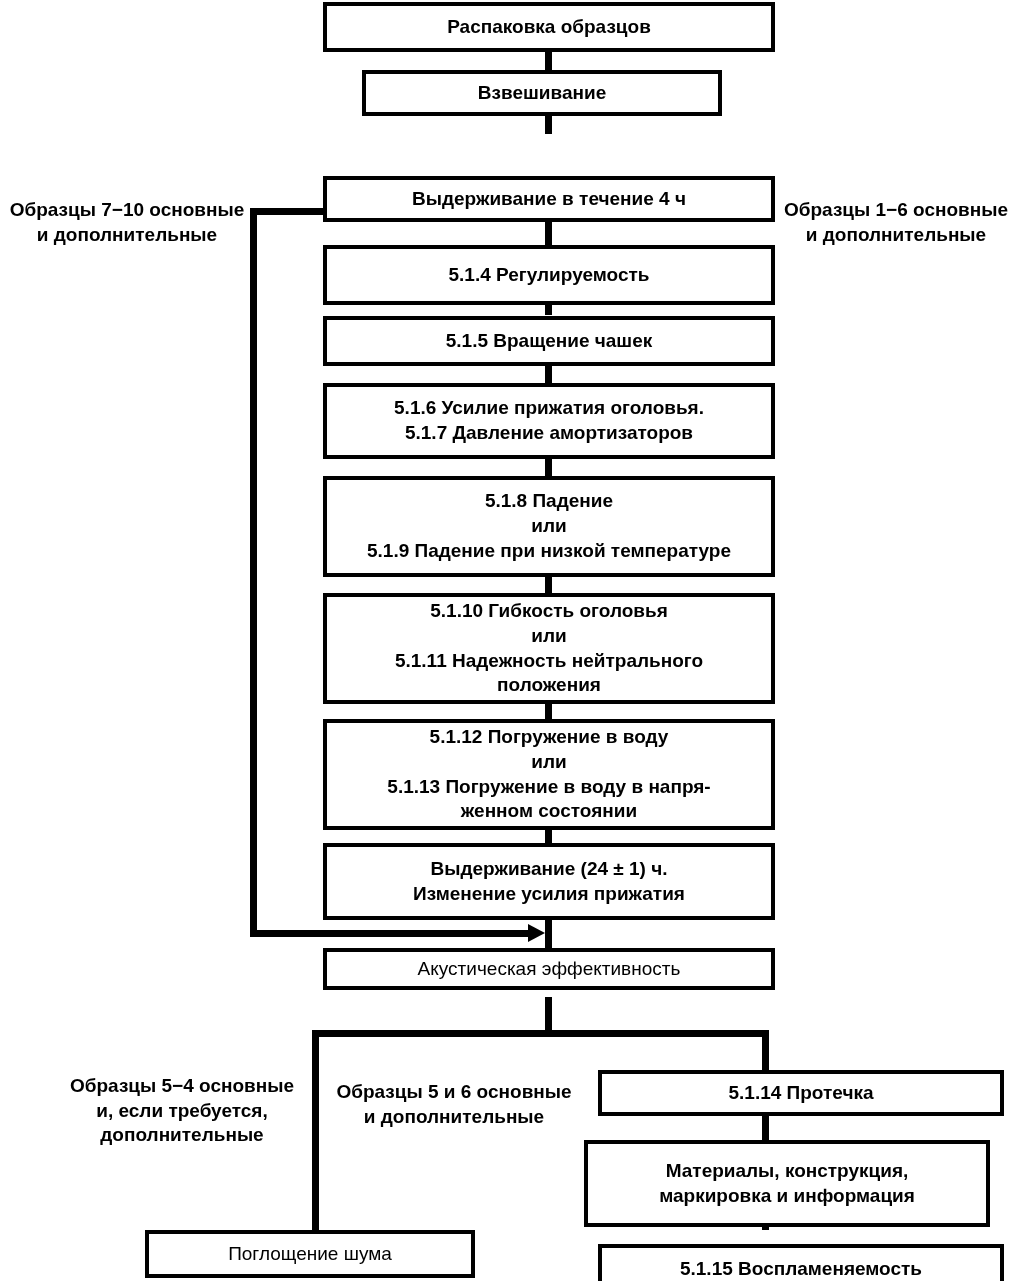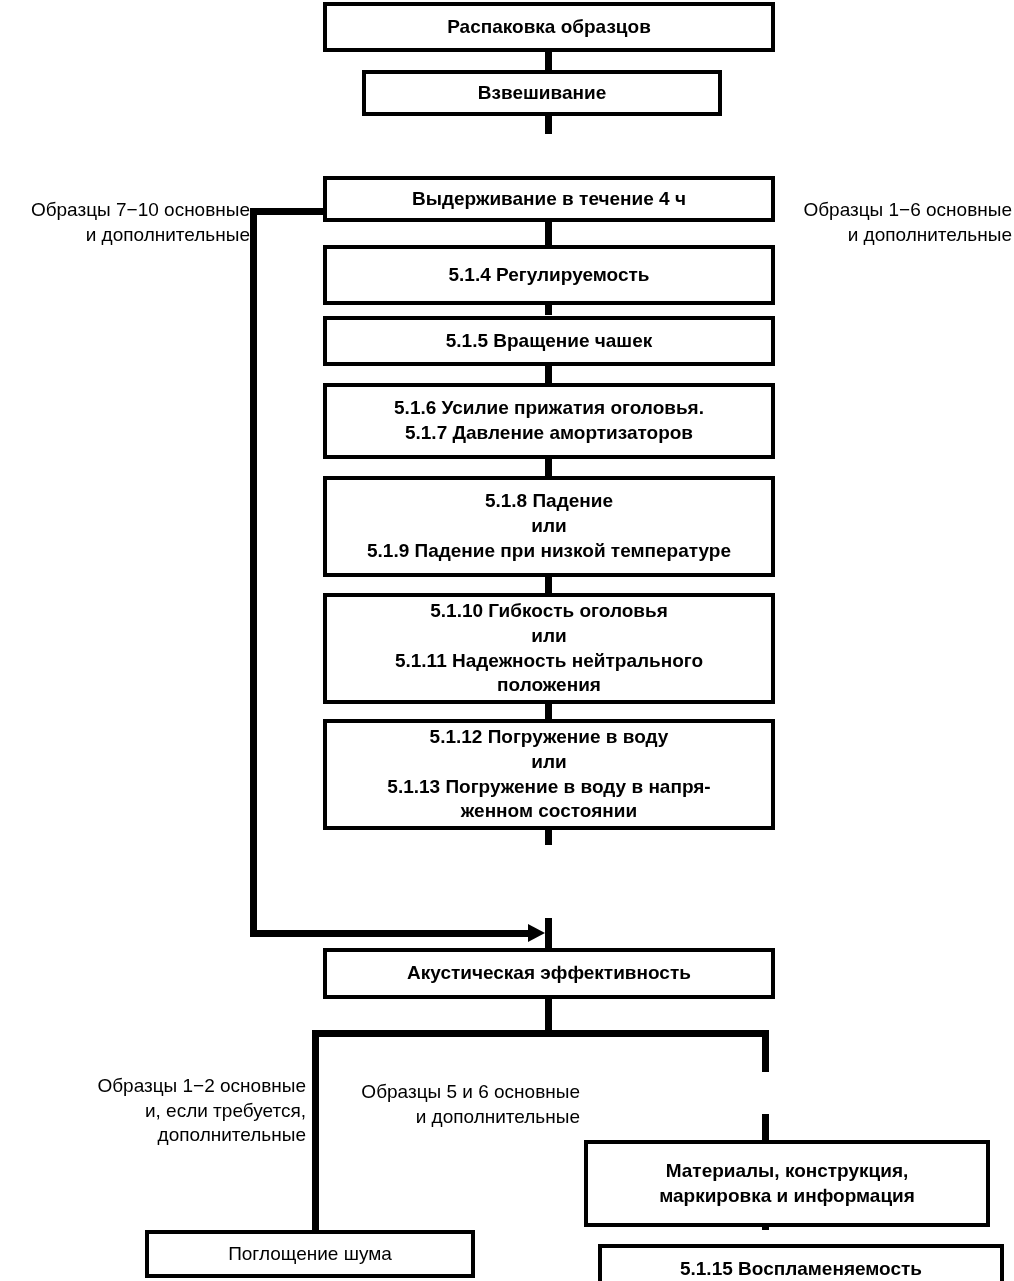--- a/index.html
+++ b/index.html
@@ -38,22 +38,22 @@
   .line {
     position: absolute;
     background: #000000;
     z-index: 1;
   }
   .label {
     position: absolute;
     color: #000000;
     font-size: 19px;
     line-height: 1.30;
-    font-weight: 400;
-    text-align: right;
+    font-weight: 700;
+    text-align: center;
     white-space: pre-line;
     z-index: 2;
   }
   .arrow-head {
     position: absolute;
     width: 0;
     height: 0;
     border-top: 9px solid transparent;
     border-bottom: 9px solid transparent;
     border-left: 17px solid #000000;
@@ -109,37 +109,40 @@
   <div class="box bold" style="left:323px; top:593px; width:452px; height:111px;">5.1.10 Гибкость оголовья
 или
 5.1.11 Надежность нейтрального
 положения</div>
 
   <div class="box bold" style="left:323px; top:719px; width:452px; height:111px;">5.1.12 Погружение в воду
 или
 5.1.13 Погружение в воду в напря-
 женном состоянии</div>
 
+  <div class="box bold" style="left:323px; top:843px; width:452px; height:77px;">Выдерживание (24 ± 1) ч.
+Изменение усилия прижатия</div>
 
-  <div class="box" style="left:323px; top:948px; width:452px; height:51px;font-weight:bold;">Акустическая эффективность</div>
+  <div class="box" style="left:323px; top:948px; width:452px; height:42px;">Акустическая эффективность</div>
 
+  <div class="box bold" style="left:598px; top:1070px; width:406px; height:46px;">5.1.14 Протечка</div>
 
   <div class="box bold" style="left:584px; top:1140px; width:406px; height:87px;">Материалы, конструкция,
 маркировка и информация</div>
 
   <div class="box bold" style="left:598px; top:1244px; width:406px; height:50px;">5.1.15 Воспламеняемость</div>
 
   <div class="box" style="left:145px; top:1230px; width:330px; height:48px;">Поглощение шума</div>
 
   <div class="label" style="left:4px; top:198px; width:246px;">Образцы 7−10 основные
 и дополнительные</div>
 
   <div class="label" style="left:780px; top:198px; width:232px;">Образцы 1−6 основные
 и дополнительные</div>
 
-  <div class="label" style="left:58px; top:1074px; width:248px;">Образцы 1−2 основные
+  <div class="label" style="left:58px; top:1074px; width:248px;">Образцы 5−4 основные
 и, если требуется,
 дополнительные</div>
 
   <div class="label" style="left:328px; top:1080px; width:252px;">Образцы 5 и 6 основные
 и дополнительные</div>
 
 </div>
 
 </body></html>

